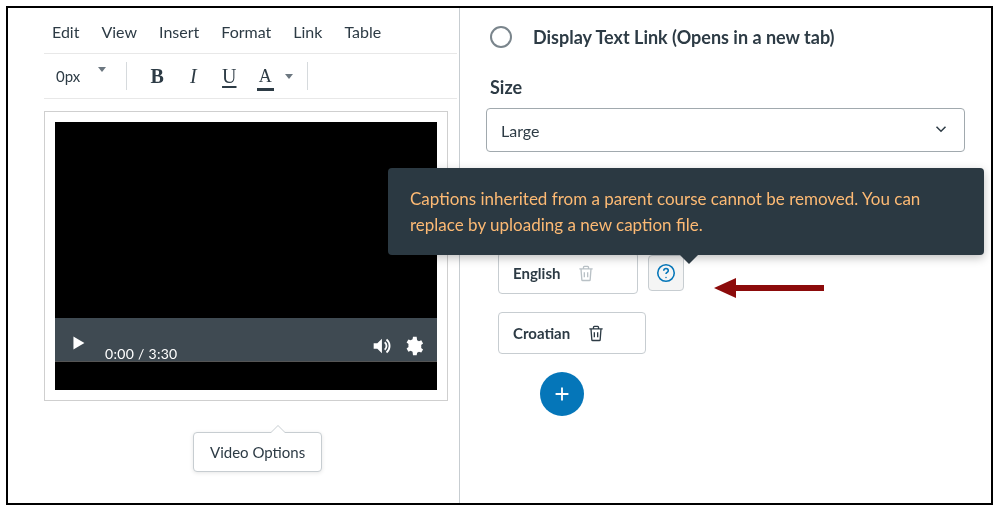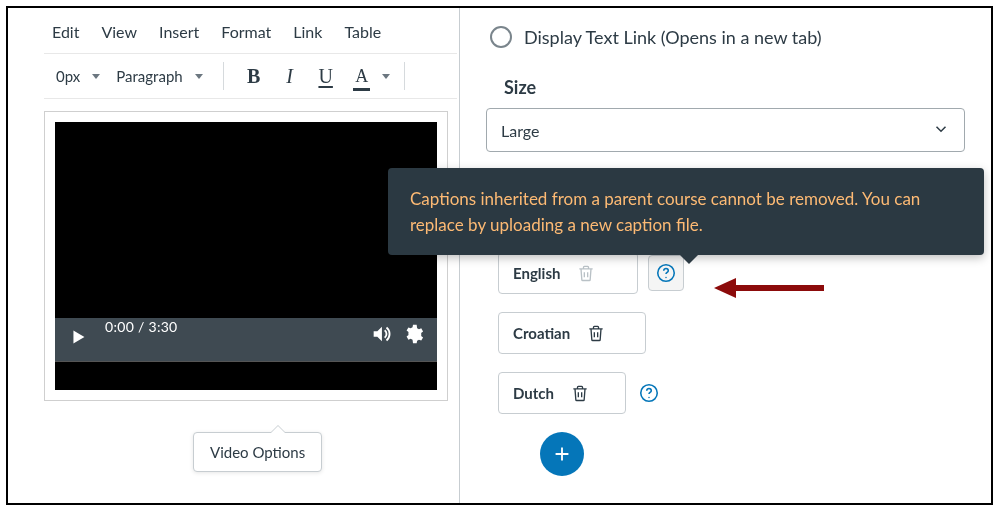--- a/index.html
+++ b/index.html
@@ -49,22 +49,22 @@
   .tb-row {
     display: flex;
     align-items: center;
     gap: 8px;
     padding: 8px 0 8px 8px;
     border-top: 1px solid #e8e8e8;
     border-bottom: 1px solid #e8e8e8;
   }
   .tb-btn {
     display: inline-flex;
-    align-items: center;
-    gap: 10px;
+    align-items: flex-start;
+    gap: 16px;
     font-size: 15px;
     color: #2d3b45;
     padding: 4px 4px;
   }
   .chev {
     display:inline-block;
     width:0;height:0;
     border-left:4px solid transparent;
     border-right:4px solid transparent;
     border-top:5px solid #6c7780;
@@ -96,21 +96,21 @@
     width: 100%;
     height: 268px;
     background: #000;
     position: relative;
   }
   .controls {
     position: absolute;
     left: 0; right: 0; bottom: 28px;
     height: 44px;
     background: #3f4a52;
-    display:flex; align-items:flex-start;
+    display:flex; align-items:flex-end;
     padding: 0 8px 0 4px;
     box-shadow: 0 -1px 0 #555 inset;
   }
   .play { width:38px;height:38px; display:flex;align-items:center;justify-content:center; }
   .play svg { fill:#fff; }
   .time { color:#fff; font-size:14px; margin-left:8px; letter-spacing:.3px; }
   .spacer { flex:1; }
   .cicon { width:32px;height:32px;display:flex;align-items:center;justify-content:center; }
   .cicon svg { fill:#fff; }
 
@@ -139,30 +139,31 @@
     position:absolute;
     top:-7px; left:77px;
     width:0;height:0;
     border-left:7px solid transparent;
     border-right:7px solid transparent;
     border-bottom:7px solid #fff;
   }
 
   
   .radio-row {
-    display:flex; align-items:flex-start; gap:12px;
+    display:flex; align-items:flex-start; gap:21px;
     margin: 6px 0 28px 4px;
     font-size: 18px;
+    font-weight: bold;
   }
   .radio {
     width:22px;height:22px;border:2px solid #7a858c;border-radius:50%;
     flex-shrink:0;
   }
   .section-label {
-    font-size:18px; font-weight:700; margin: 6px 0 10px 18px;
+    font-size:18px; font-weight:700; margin: 6px 0 10px 4px;
   }
   .select {
     height:44px;
     border:1px solid #a1a9ae;
     border-radius:4px;
     display:flex;align-items:center;justify-content:space-between;
     padding:0 14px;
     font-size:16px;
     gap:12px;
   }
@@ -257,24 +258,20 @@
         <span>Format</span>
         <span>Link</span>
         <span>Table</span>
       </div>
 
       <div class="tb-row">
         <div class="tb-btn">
           <span>0px</span>
           <span class="chev"></span>
         </div>
-        <div class="tb-btn">
-          <span>Paragraph</span>
-          <span class="chev"></span>
-        </div>
 
         <div class="tb-sep"></div>
 
         <div class="tb-icon">
             <span class="bold-letter">B</span>
           </div>
         <div class="tb-icon">
             <span class="italic-letter">I</span>
           </div>
         <div class="tb-icon">
@@ -359,37 +356,20 @@
           <div class="cap-chip" style="width:148px">
             <span class="cap-label">Croatian</span>
             <span class="trash">
               <svg viewBox="0 0 24 24" width="20" height="20">
                   <path d="M4 7h16M9 7V5a1 1 0 011-1h4a1 1 0 011 1v2M6 7l1 13a1 1 0 001 1h8a1 1 0 001-1l1-13M10 11v6M14 11v6"></path>
                 </svg>
             </span>
           </div>
         </div>
 
-        <div class="cap-row">
-          <div class="cap-chip" style="width:128px">
-            <span class="cap-label">Dutch</span>
-            <span class="trash">
-              <svg viewBox="0 0 24 24" width="20" height="20">
-                  <path d="M4 7h16M9 7V5a1 1 0 011-1h4a1 1 0 011 1v2M6 7l1 13a1 1 0 001 1h8a1 1 0 001-1l1-13M10 11v6M14 11v6"></path>
-                </svg>
-            </span>
-          </div>
-          <span class="help">
-            <svg viewBox="0 0 24 24" width="22" height="22">
-                <circle cx="12" cy="12" r="9"></circle>
-                <path d="M9.5 9.5a2.5 2.5 0 115 0c0 1.6-2.5 2-2.5 3.5"></path>
-                <circle cx="12" cy="17" r="0.8" fill="#0576b9" stroke="none"></circle>
-              </svg>
-          </span>
-        </div>
 
         <div class="add-fab">
           <svg viewBox="0 0 24 24" width="22" height="22" stroke-width="2">
               <path d="M12 5v14M5 12h14"></path>
             </svg>
         </div>
       </div>
     </div>
 
   </div>

